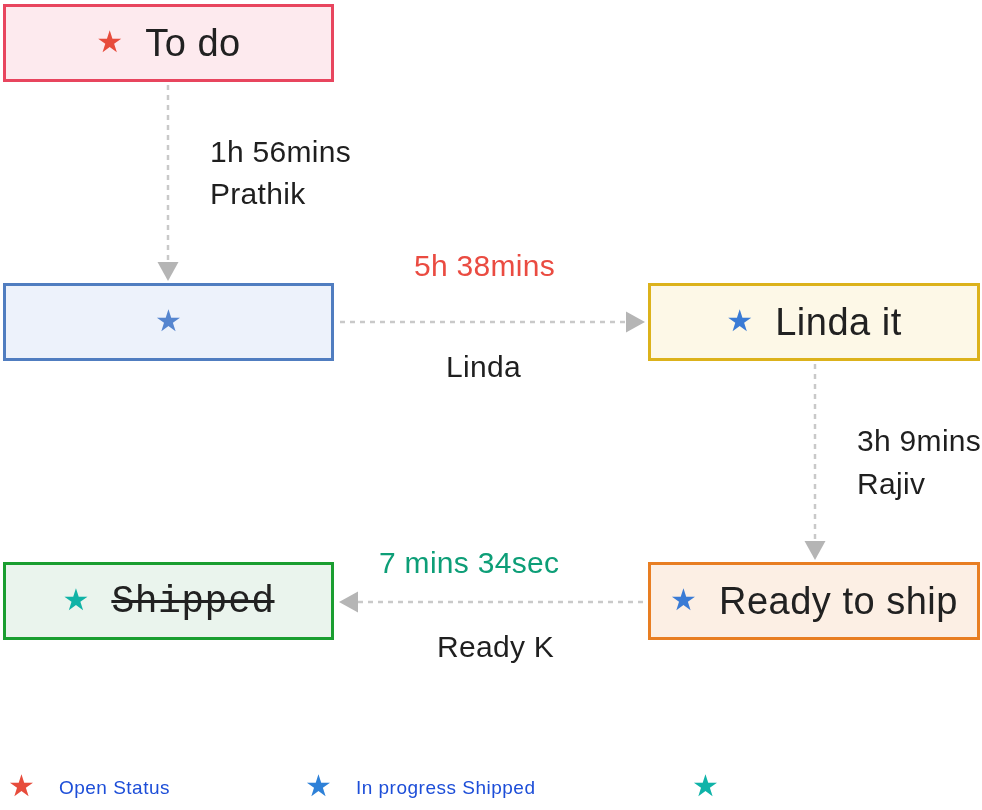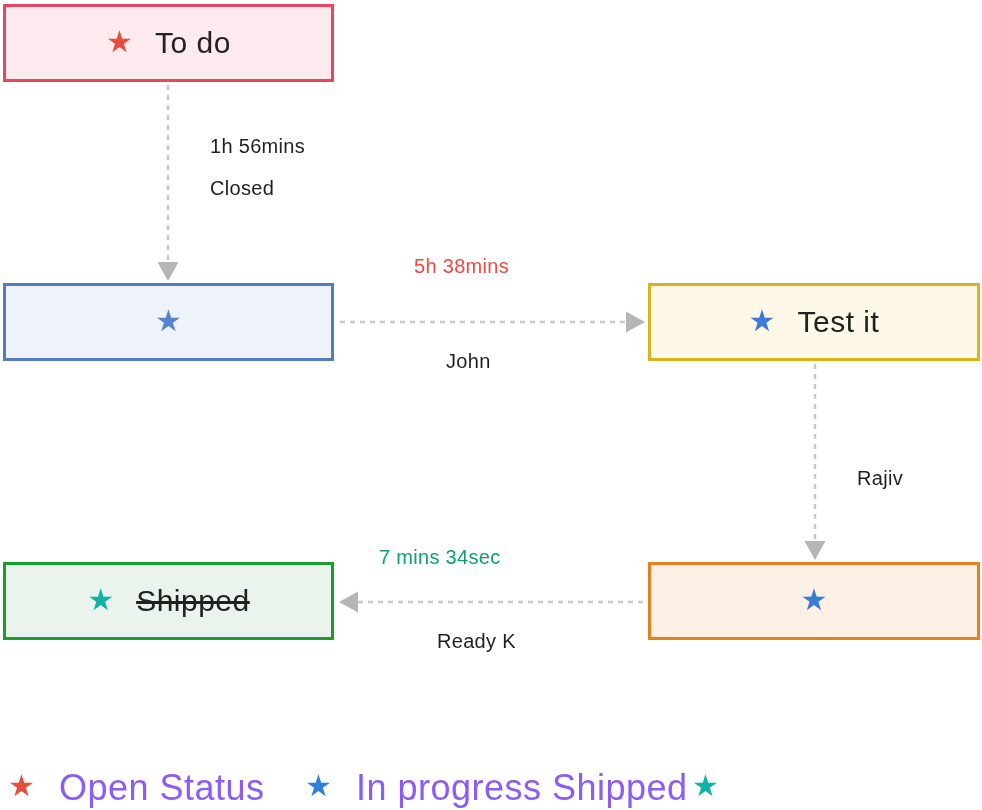--- a/index.html
+++ b/index.html
@@ -20,27 +20,28 @@
     justify-content: center;
     gap: 22px;
   }
   .node-star {
     font-size: 30px;
     line-height: 1;
     position: relative;
     top: -1px;
   }
   .node-label {
-    font-size: 30px;
+    font-size: 38px;
     color: #212121;
     letter-spacing: 0.5px;
   }
   .node-label.strike {
     text-decoration: line-through;
     text-decoration-thickness: 3px;
+    font-family: Liberation Mono, monospace;
   }
   #node-todo        { left: 3px;   top: 4px;   width: 331px; height: 78px; }
   #node-inprogress  { left: 3px;   top: 283px; width: 331px; height: 78px; }
   #node-testit      { left: 648px; top: 283px; width: 332px; height: 78px; }
   #node-readytoship { left: 648px; top: 562px; width: 332px; height: 78px; }
   #node-shipped     { left: 3px;   top: 562px; width: 331px; height: 78px; }
 
   .edges-svg {
     position: absolute;
     left: 0; top: 0;
@@ -50,28 +51,28 @@
   .edge-line {
     stroke: #c9c9c9;
     stroke-width: 2.5;
     stroke-dasharray: 5 5;
     fill: none;
   }
   .edge-arrowhead { fill: #b5b5b5; }
 
   .edge-label {
     position: absolute;
-    font-size: 20px;
+    font-size: 30px;
     color: #1f1f1f;
     white-space: nowrap;
     letter-spacing: 0.3px;
   }
   #e1-duration { left: 210px; top: 135px; }
   #e1-person   { left: 210px; top: 177px; }
-  #e2-duration { left: 414px; top: 255px; }
+  #e2-duration { left: 414px; top: 249px; }
   #e2-person   { left: 446px; top: 350px; }
   #e3-duration { left: 857px; top: 424px; }
   #e3-person   { left: 857px; top: 467px; }
   #e4-duration { left: 379px; top: 546px; }
   #e4-person   { left: 437px; top: 630px; }
 
   .legend {
     position: absolute;
     left: 0; top: 768px;
     width: 982px; height: 40px;
@@ -81,21 +82,21 @@
     top: 0;
     display: flex;
     align-items: center;
     gap: 24px;
     height: 40px;
   }
   #legend-open       { left: 8px; }
   #legend-inprogress { left: 305px; }
   #legend-closed     { left: 692px; }
   .legend-star { font-size: 30px; line-height: 1; position: relative; top: -2px; }
-  .legend-label { font-size: 36px; color: #8b5cf6; letter-spacing: 0.5px; }
+  .legend-label { font-size: 19px; color: #1d4ed8; letter-spacing: 0.5px; }
 </style>
 </head>
 <body>
 
 <div class="canvas">
 
   <svg class="edges-svg" viewBox="0 0 982 810">
     <g>
       <line class="edge-line" x1="168" y1="85" x2="168" y2="263"></line>
       <polygon class="edge-arrowhead" points="157.5,262 178.5,262 168,281"></polygon>
@@ -118,38 +119,40 @@
     <span class="node-star" style="color: rgb(231, 76, 60);">★</span>
     <span class="node-label">To do</span>
   </div>
 
   <div class="node" id="node-inprogress" style="border-color: rgb(80, 125, 192); background-color: rgb(237, 242, 251);">
     <span class="node-star" style="color: rgb(85, 133, 207);">★</span>
   </div>
 
   <div class="node" id="node-testit" style="border-color: rgb(220, 178, 27); background-color: rgb(253, 248, 231);">
     <span class="node-star" style="color: rgb(58, 123, 213);">★</span>
-    <span class="node-label">Test it</span>
+    <span class="node-label">Linda it</span>
   </div>
 
   <div class="node" id="node-readytoship" style="border-color: rgb(232, 126, 34); background-color: rgb(252, 239, 228);">
     <span class="node-star" style="color: rgb(58, 123, 213);">★</span>
+    <span class="node-label">Ready to ship</span>
   </div>
 
   <div class="node" id="node-shipped" style="border-color: rgb(26, 158, 48); background-color: rgb(234, 244, 237);">
     <span class="node-star" style="color: rgb(16, 179, 166);">★</span>
     <span class="node-label strike">Shipped</span>
   </div>
 
   <div class="edge-label" id="e1-duration" style="color: rgb(31, 31, 31);">1h 56mins</div>
-  <div class="edge-label" id="e1-person">Closed</div>
+  <div class="edge-label" id="e1-person">Prathik</div>
 
   <div class="edge-label" id="e2-duration" style="color: rgb(234, 75, 65);">5h 38mins</div>
-  <div class="edge-label" id="e2-person">John</div>
+  <div class="edge-label" id="e2-person">Linda</div>
 
+  <div class="edge-label" id="e3-duration" style="color: rgb(31, 31, 31);">3h 9mins</div>
   <div class="edge-label" id="e3-person">Rajiv</div>
 
   <div class="edge-label" id="e4-duration" style="color: rgb(13, 158, 119);">7 mins 34sec</div>
   <div class="edge-label" id="e4-person">Ready K</div>
 
   <div class="legend">
     <div class="legend-item" id="legend-open">
       <span class="legend-star" style="color: rgb(231, 76, 60);">★</span>
       <span class="legend-label">Open Status</span>
     </div>

